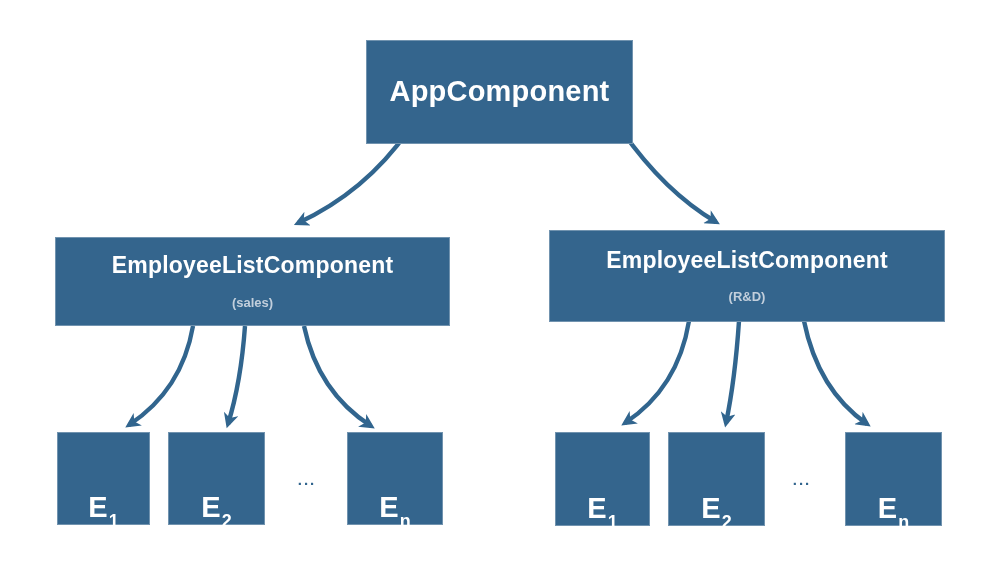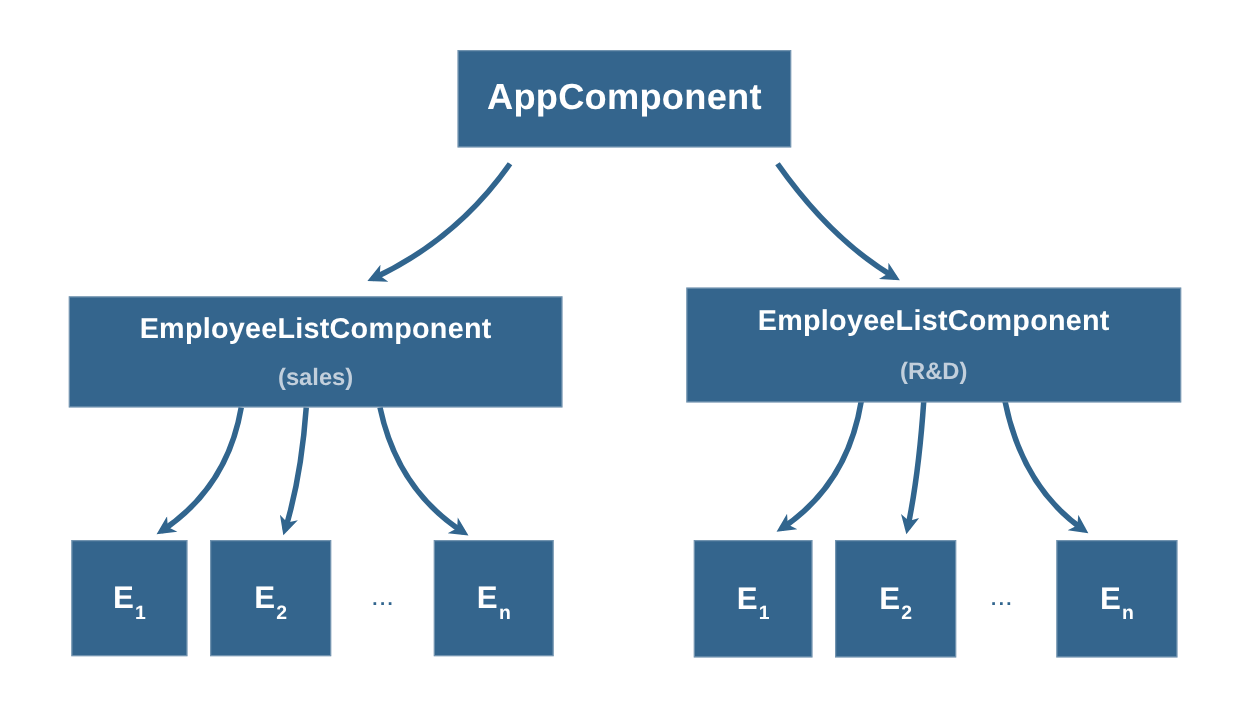--- a/index.html
+++ b/index.html
@@ -26,32 +26,32 @@
   .node{
     position:absolute;
     background:var(--node-fill);
     color:var(--label-text);
     border:1.5px solid var(--node-border);
     display:flex;flex-direction:column;align-items:center;justify-content:center;
     font-weight:bold;text-align:center;line-height:1.15;
   }
   .node .main-label{font-size:23px;letter-spacing:0.2px;}
   .node.root .main-label{font-size:29px;}
-  .node .sub-label{font-size:19px;color:var(--sublabel-text);margin-top:17px;}
-  .leaf{font-size:25px;}
+  .node .sub-label{font-size:13px;color:var(--sublabel-text);margin-top:17px;}
+  .leaf{font-size:29px;justify-content:flex-end;}
   .leaf sub{
     font-size:0.62em;line-height:0;position:relative;bottom:-0.18em;margin-left:1px;
   }
   .ellipsis{
     position:absolute;width:46px;height:22px;
     color:var(--arrow);font-weight:bold;font-size:15px;letter-spacing:2px;
     text-align:center;line-height:22px;
   }
   
-  #node-app{left:366px;top:40px;width:267px;height:78px;}
+  #node-app{left:366px;top:40px;width:267px;height:104px;}
   #node-elc-sales{left:55px;top:237px;width:395px;height:89px;}
   #node-elc-rd{left:549px;top:230px;width:396px;height:92px;}
   #leaf-s1{left:57px;top:432px;width:93px;height:93px;}
   #leaf-s2{left:168px;top:432px;width:97px;height:93px;}
   #leaf-sn{left:347px;top:432px;width:96px;height:93px;}
   #leaf-r1{left:555px;top:432px;width:95px;height:94px;}
   #leaf-r2{left:668px;top:432px;width:97px;height:94px;}
   #leaf-rn{left:845px;top:432px;width:97px;height:94px;}
   #dots-sales{left:284px;top:469px;}
   #dots-rd{left:779px;top:469px;}

